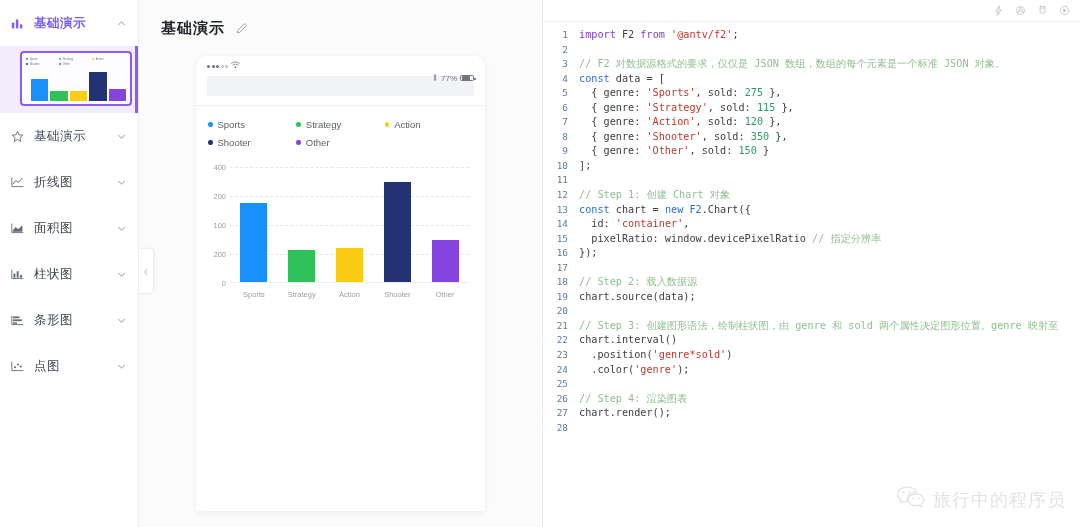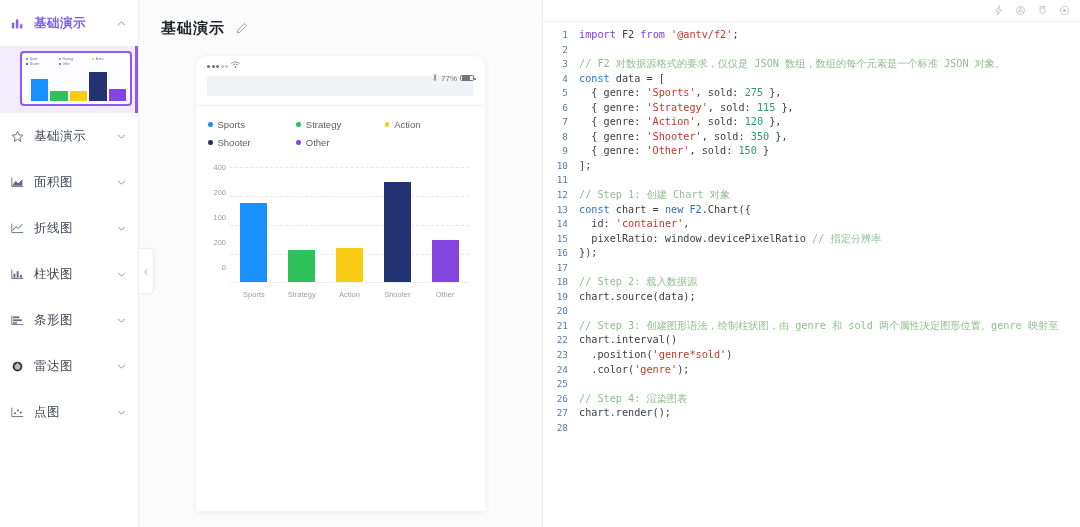--- a/index.html
+++ b/index.html
@@ -157,21 +157,21 @@
   .legend-item {
     width: 33.33%;
     display: flex; align-items: center; gap: 5px;
     font-size: 9.5px; color: #5b6067;
   }
   .legend-item i { width: 4.5px; height: 4.5px; border-radius: 50%; display: inline-block; flex: 0 0 auto; }
 
   .plot { position: relative; height: 134px; margin-top: 19px; padding-left: 22px; }
   .grid { position: absolute; left: 22px; right: 4px; top: 0; bottom: 18px; }
   .gline { position: absolute; left: 0; right: 0; border-top: 1px dashed #e6e8ec; }
-  .ylabels { position: absolute; left: 0; top: 0; bottom: 34px; width: 20px; }
+  .ylabels { position: absolute; left: 0; top: 0; bottom: 18px; width: 20px; }
   .ylabels span { position: absolute; right: 2px; font-size: 7.5px; color: #9aa0a7; transform: translateY(-50%); }
   .bars { position: absolute; left: 22px; right: 4px; top: 0; bottom: 18px; display: flex; align-items: flex-end; }
   .barcell { flex: 1 1 0; display: flex; justify-content: center; align-items: flex-end; height: 100%; }
   .bar { width: 27px; }
   .xaxis { position: absolute; left: 22px; right: 4px; bottom: 18px; border-top: 1px solid #eceef1; }
   .xlabels { position: absolute; left: 22px; right: 4px; bottom: 2px; display: flex; }
   .xlabels span { flex: 1 1 0; text-align: center; font-size: 7.5px; color: #9aa0a7; }
 
   
   .codepanel {
@@ -274,41 +274,41 @@
       <span class="chev">
         <svg width="11" height="11" viewBox="0 0 16 16">
             <path d="M3.5 6 L8 10.5 L12.5 6" fill="none" stroke="#8d93a0" stroke-width="1.4" stroke-linecap="round" stroke-linejoin="round"></path>
           </svg>
       </span>
     </div>
 
     <div class="nav-item">
       <span class="nav-ico">
         <svg width="13" height="13" viewBox="0 0 16 16">
-            <path d="M1 13 L1 2 M1 13 L15 13" stroke="#5f6b7d" stroke-width="1.1"></path>
-            <path d="M2 11 L5.5 6 L9 9 L14 4 L14 12 L2 12 Z" fill="#5f6b7d"></path>
-          </svg>
-      </span>
-      <span class="nav-label">面积图</span>
-      <span class="chev">
-        <svg width="11" height="11" viewBox="0 0 16 16">
-            <path d="M3.5 6 L8 10.5 L12.5 6" fill="none" stroke="#8d93a0" stroke-width="1.4" stroke-linecap="round" stroke-linejoin="round"></path>
-          </svg>
-      </span>
-    </div>
-
-    <div class="nav-item">
-      <span class="nav-ico">
-        <svg width="13" height="13" viewBox="0 0 16 16">
             <path d="M1 13 L1 2" stroke="#5f6b7d" stroke-width="1.1"></path>
             <path d="M1 13 L15 13" stroke="#5f6b7d" stroke-width="1.1"></path>
             <path d="M2.5 10 L6 5.5 L9 8 L14 2.5" fill="none" stroke="#5f6b7d" stroke-width="1.2" stroke-linejoin="round"></path>
           </svg>
       </span>
       <span class="nav-label">折线图</span>
+      <span class="chev">
+        <svg width="11" height="11" viewBox="0 0 16 16">
+            <path d="M3.5 6 L8 10.5 L12.5 6" fill="none" stroke="#8d93a0" stroke-width="1.4" stroke-linecap="round" stroke-linejoin="round"></path>
+          </svg>
+      </span>
+    </div>
+
+    <div class="nav-item">
+      <span class="nav-ico">
+        <svg width="13" height="13" viewBox="0 0 16 16">
+            <path d="M1 13 L1 2 M1 13 L15 13" stroke="#5f6b7d" stroke-width="1.1"></path>
+            <path d="M2 11 L5.5 6 L9 9 L14 4 L14 12 L2 12 Z" fill="#5f6b7d"></path>
+          </svg>
+      </span>
+      <span class="nav-label">面积图</span>
       <span class="chev">
         <svg width="11" height="11" viewBox="0 0 16 16">
             <path d="M3.5 6 L8 10.5 L12.5 6" fill="none" stroke="#8d93a0" stroke-width="1.4" stroke-linecap="round" stroke-linejoin="round"></path>
           </svg>
       </span>
     </div>
 
     <div class="nav-item">
       <span class="nav-ico">
         <svg width="13" height="13" viewBox="0 0 16 16">
@@ -337,34 +337,20 @@
       </span>
       <span class="nav-label">条形图</span>
       <span class="chev">
         <svg width="11" height="11" viewBox="0 0 16 16">
             <path d="M3.5 6 L8 10.5 L12.5 6" fill="none" stroke="#8d93a0" stroke-width="1.4" stroke-linecap="round" stroke-linejoin="round"></path>
           </svg>
       </span>
     </div>
 
 
-    <div class="nav-item">
-      <span class="nav-ico">
-        <svg width="13" height="13" viewBox="0 0 16 16">
-            <circle cx="8" cy="8" r="6" fill="#2d3642"></circle>
-            <path d="M8 3.5 L12 7 L10.4 11.8 L5.6 11.8 L4 7 Z" fill="#b7bcc4"></path>
-          </svg>
-      </span>
-      <span class="nav-label">雷达图</span>
-      <span class="chev">
-        <svg width="11" height="11" viewBox="0 0 16 16">
-            <path d="M3.5 6 L8 10.5 L12.5 6" fill="none" stroke="#8d93a0" stroke-width="1.4" stroke-linecap="round" stroke-linejoin="round"></path>
-          </svg>
-      </span>
-    </div>
 
     <div class="nav-item">
       <span class="nav-ico">
         <svg width="13" height="13" viewBox="0 0 16 16">
             <path d="M1 13 L1 2 M1 13 L15 13" stroke="#5f6b7d" stroke-width="1.1"></path>
             <circle cx="5" cy="9" r="1.3" fill="#5f6b7d"></circle>
             <circle cx="8.5" cy="5.5" r="1.3" fill="#5f6b7d"></circle>
             <circle cx="12" cy="8" r="1.3" fill="#5f6b7d"></circle>
           </svg>
       </span>
@@ -530,15 +516,28 @@
       <span class="tb-ico">
         <svg width="11" height="11" viewBox="0 0 16 16">
             <circle cx="8" cy="8" r="6" fill="none" stroke="#7b828c" stroke-width="1.1"></circle>
             <path d="M6.4 5.2 L10.8 8 L6.4 10.8 Z" fill="#7b828c"></path>
           </svg>
       </span>
     </div>
 
     <div class="code" id="code-lines"><div class="cl"><span class="ln">1</span><span class="ct"><span class="k-imp">import</span><span> F2 </span><span class="k-imp">from</span><span> </span><span class="k-str">'@antv/f2'</span><span>;</span></span></div><div class="cl"><span class="ln">2</span><span class="ct"></span></div><div class="cl"><span class="ln">3</span><span class="ct"><span class="k-com">// F2 对数据源格式的要求，仅仅是 JSON 数组，数组的每个元素是一个标准 JSON 对象。</span></span></div><div class="cl"><span class="ln">4</span><span class="ct"><span class="k-kw">const</span><span> data = [</span></span></div><div class="cl"><span class="ln">5</span><span class="ct"><span>  { genre: </span><span class="k-str">'Sports'</span><span>, sold: </span><span class="k-num">275</span><span> },</span></span></div><div class="cl"><span class="ln">6</span><span class="ct"><span>  { genre: </span><span class="k-str">'Strategy'</span><span>, sold: </span><span class="k-num">115</span><span> },</span></span></div><div class="cl"><span class="ln">7</span><span class="ct"><span>  { genre: </span><span class="k-str">'Action'</span><span>, sold: </span><span class="k-num">120</span><span> },</span></span></div><div class="cl"><span class="ln">8</span><span class="ct"><span>  { genre: </span><span class="k-str">'Shooter'</span><span>, sold: </span><span class="k-num">350</span><span> },</span></span></div><div class="cl"><span class="ln">9</span><span class="ct"><span>  { genre: </span><span class="k-str">'Other'</span><span>, sold: </span><span class="k-num">150</span><span> }</span></span></div><div class="cl"><span class="ln">10</span><span class="ct"><span>];</span></span></div><div class="cl"><span class="ln">11</span><span class="ct"></span></div><div class="cl"><span class="ln">12</span><span class="ct"><span class="k-com">// Step 1: 创建 Chart 对象</span></span></div><div class="cl"><span class="ln">13</span><span class="ct"><span class="k-kw">const</span><span> chart = </span><span class="k-kw">new</span><span> </span><span class="k-cls">F2</span><span>.Chart({</span></span></div><div class="cl"><span class="ln">14</span><span class="ct"><span>  id: </span><span class="k-str">'container'</span><span>,</span></span></div><div class="cl"><span class="ln">15</span><span class="ct"><span>  pixelRatio: window.devicePixelRatio </span><span class="k-com">// 指定分辨率</span></span></div><div class="cl"><span class="ln">16</span><span class="ct"><span>});</span></span></div><div class="cl"><span class="ln">17</span><span class="ct"></span></div><div class="cl"><span class="ln">18</span><span class="ct"><span class="k-com">// Step 2: 载入数据源</span></span></div><div class="cl"><span class="ln">19</span><span class="ct"><span>chart.source(data);</span></span></div><div class="cl"><span class="ln">20</span><span class="ct"></span></div><div class="cl"><span class="ln">21</span><span class="ct"><span class="k-com">// Step 3: 创建图形语法，绘制柱状图，由 genre 和 sold 两个属性决定图形位置。genre 映射至</span></span></div><div class="cl"><span class="ln">22</span><span class="ct"><span>chart.interval()</span></span></div><div class="cl"><span class="ln">23</span><span class="ct"><span>  .position(</span><span class="k-str">'genre*sold'</span><span>)</span></span></div><div class="cl"><span class="ln">24</span><span class="ct"><span>  .color(</span><span class="k-str">'genre'</span><span>);</span></span></div><div class="cl"><span class="ln">25</span><span class="ct"></span></div><div class="cl"><span class="ln">26</span><span class="ct"><span class="k-com">// Step 4: 渲染图表</span></span></div><div class="cl"><span class="ln">27</span><span class="ct"><span>chart.render();</span></span></div><div class="cl"><span class="ln">28</span><span class="ct"></span></div></div>
 
+    <div class="watermark">
+      <span>
+        <svg width="30" height="26" viewBox="0 0 34 30">
+          <path d="M12 2.5 C6 2.5 1.5 6.3 1.5 10.9 C1.5 13.5 3 15.8 5.4 17.3 L4.4 20.6 L8.3 18.7 C9.4 19 10.7 19.2 12 19.2 C12.3 19.2 12.6 19.2 12.9 19.1 C12.6 18.4 12.5 17.6 12.5 16.8 C12.5 12.1 17.1 8.4 22.6 8.4 C22.9 8.4 23.2 8.4 23.5 8.5 C22.6 4.9 17.8 2.5 12 2.5 Z" fill="none" stroke="#9aa0a7" stroke-width="1.3" stroke-linejoin="round"></path>
+          <circle cx="8.2" cy="8.4" r="1.25" fill="#9aa0a7"></circle>
+          <circle cx="15.2" cy="8.4" r="1.25" fill="#9aa0a7"></circle>
+          <path d="M23 10.2 C18 10.2 14 13.3 14 17.1 C14 20.9 18 24 23 24 C24.1 24 25.2 23.8 26.2 23.5 L29.6 25.2 L28.7 22.3 C30.7 21 32 19.2 32 17.1 C32 13.3 28 10.2 23 10.2 Z" fill="none" stroke="#9aa0a7" stroke-width="1.3" stroke-linejoin="round"></path>
+          <circle cx="20" cy="15.6" r="1.05" fill="#9aa0a7"></circle>
+          <circle cx="26" cy="15.6" r="1.05" fill="#9aa0a7"></circle>
+        </svg>
+      </span>
+      <span class="wm-text">旅行中的程序员</span>
+    </div>
   </div>
 
 </div>
 
 </body></html>

